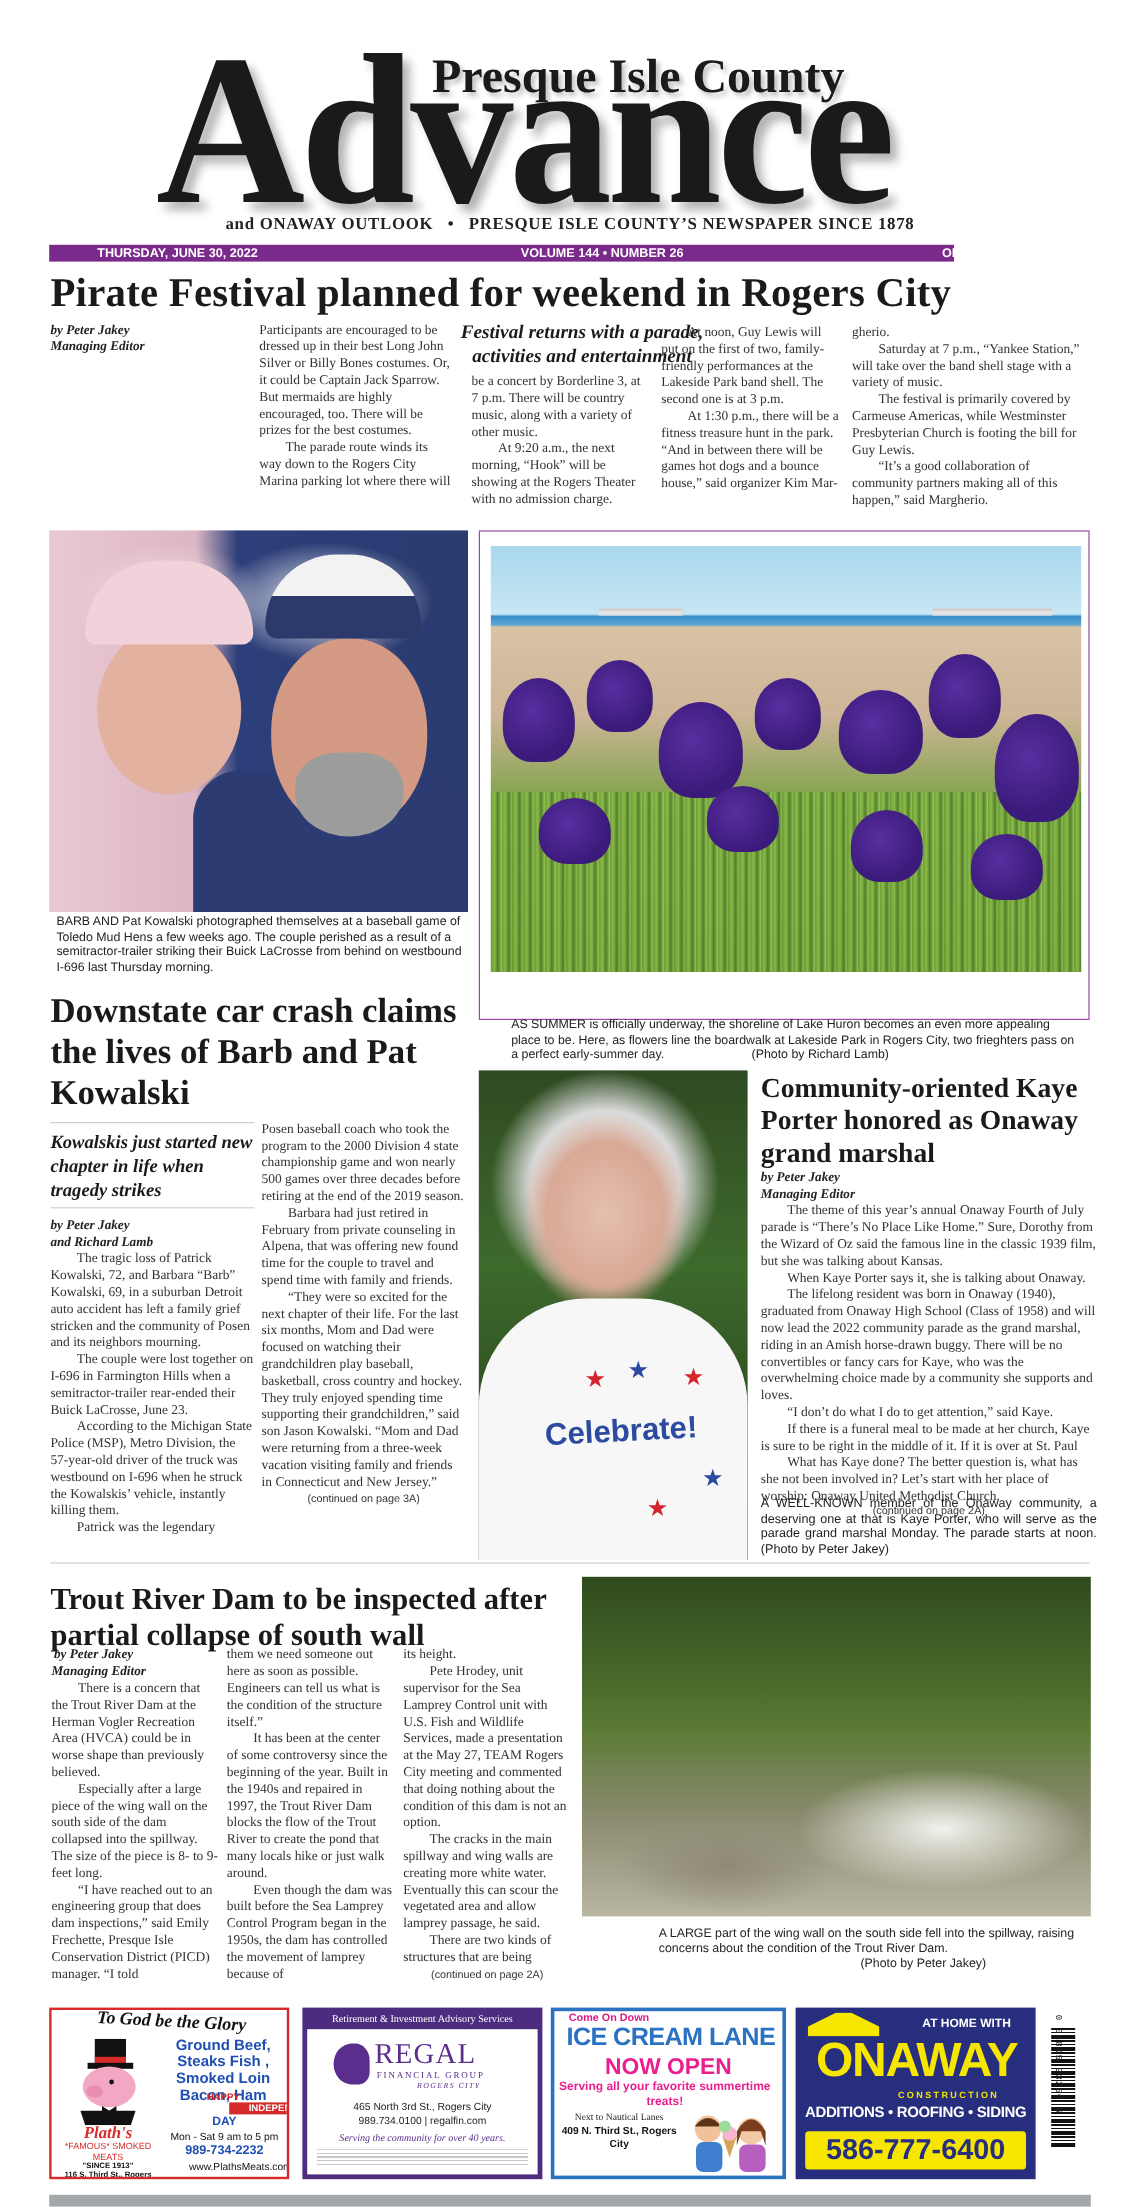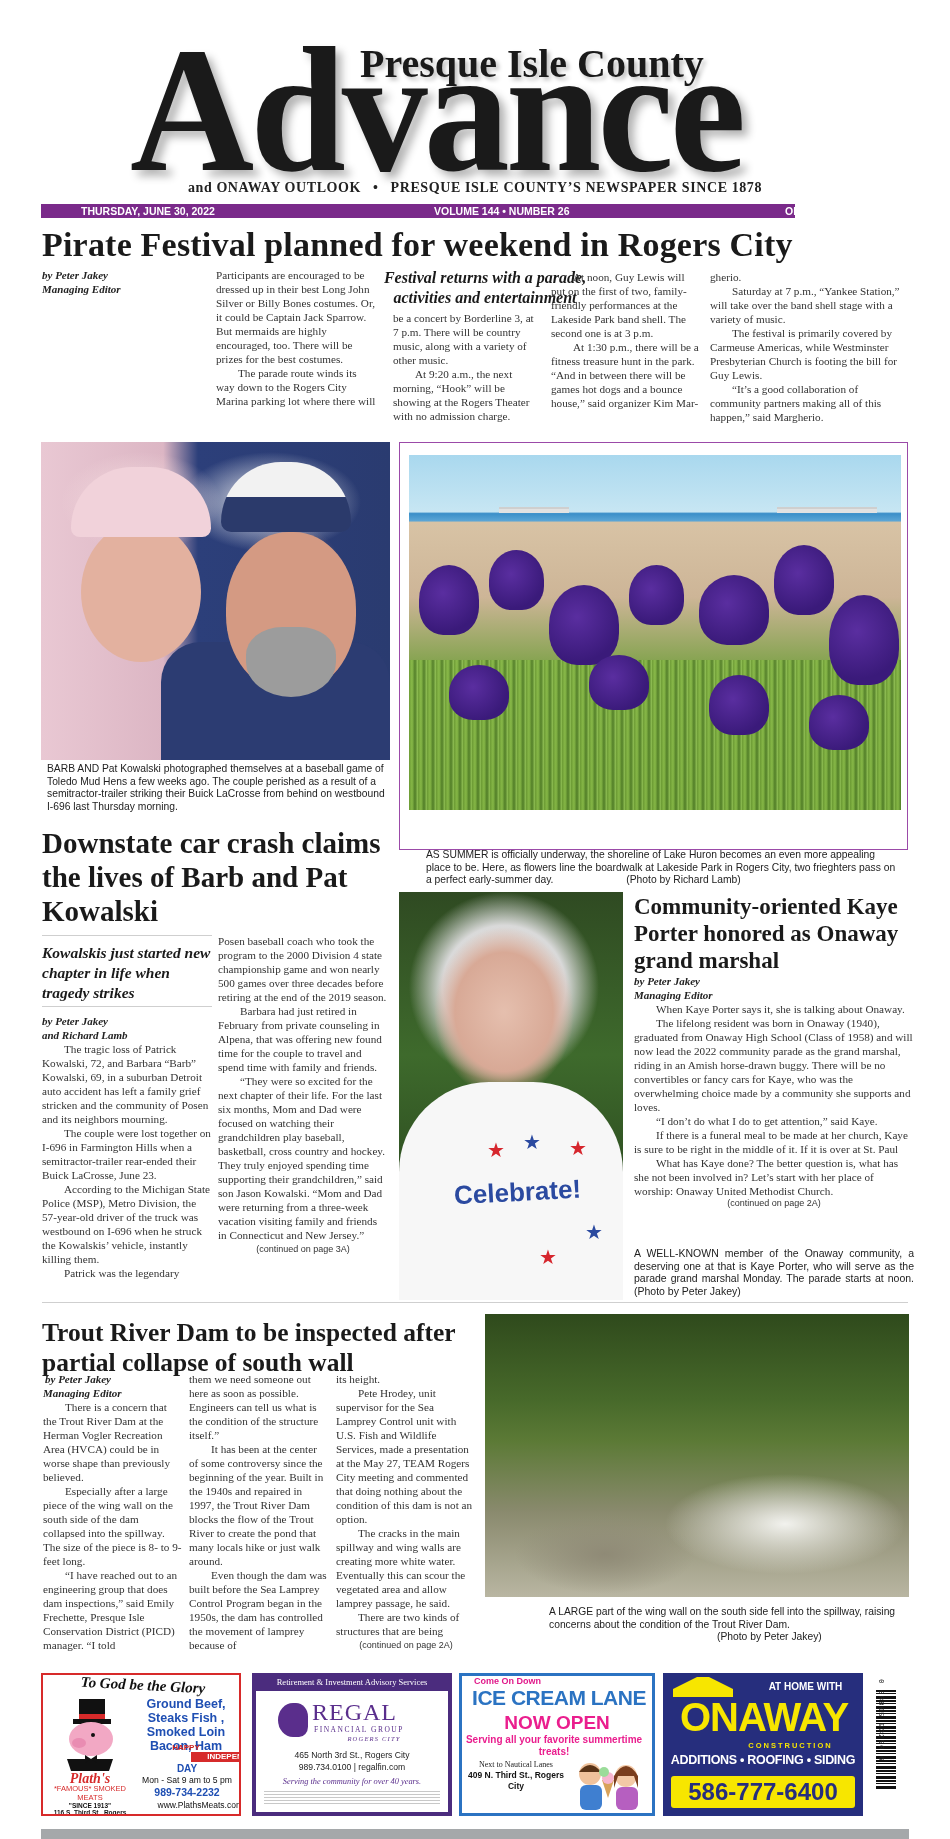--- a/index.html
+++ b/index.html
@@ -235,20 +235,21 @@
   <span class="star" style="left:186px; top:330px; color:#2b4aa0;">★</span>
   <span class="star" style="left:140px; top:355px; color:#d6262d;">★</span>
   <span class="celebrate">Celebrate!</span>
 </div>
 
 <h2 class="abs hl hl-kaye">Community-oriented Kaye Porter honored as Onaway grand marshal</h2>
 <div class="abs" style="left:634px; top:974px; width:280px;">
   <div class="byline">by Peter Jakey</div>
   <div class="byline">Managing Editor</div>
   <div class="body">
+    <p>The theme of this year’s annual Onaway Fourth of July parade is “There’s No Place Like Home.” Sure, Dorothy from the Wizard of Oz said the famous line in the classic 1939 film, but she was talking about Kansas.</p>
     <p>When Kaye Porter says it, she is talking about Onaway.</p>
     <p>The lifelong resident was born in Onaway (1940), graduated from Onaway High School (Class of 1958) and will now lead the 2022 community parade as the grand marshal, riding in an Amish horse-drawn buggy. There will be no convertibles or fancy cars for Kaye, who was the overwhelming choice made by a community she supports and loves.</p>
     <p>“I don’t do what I do to get attention,” said Kaye.</p>
     <p>If there is a funeral meal to be made at her church, Kaye is sure to be right in the middle of it. If it is over at St. Paul</p>
     <p>What has Kaye done? The better question is, what has she not been involved in? Let’s start with her place of worship: Onaway United Methodist Church.</p>
   </div>
   <div class="cont">(continued on page 2A)</div>
 </div>
 <div class="abs cap" style="left:634px; top:1247px; width:280px; text-align:justify; font-size:10.5px; line-height:12.5px;">A WELL-KNOWN member of the Onaway community, a deserving one at that is Kaye Porter, who will serve as the parade grand marshal Monday. The parade starts at noon. (Photo by Peter Jakey)</div>
 

